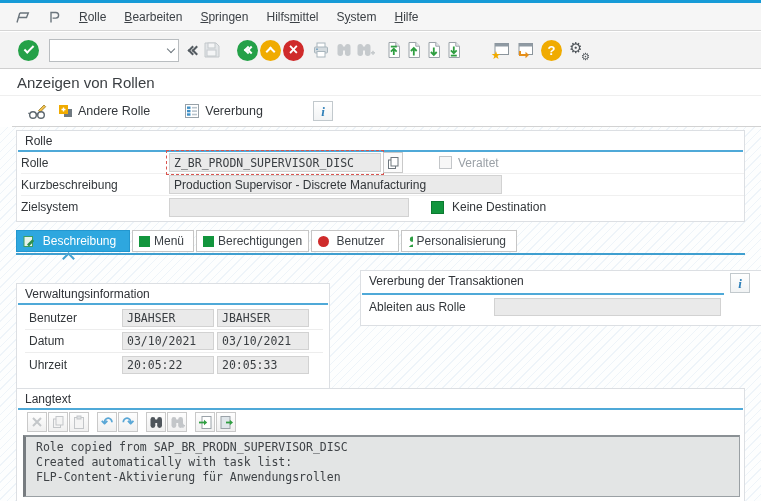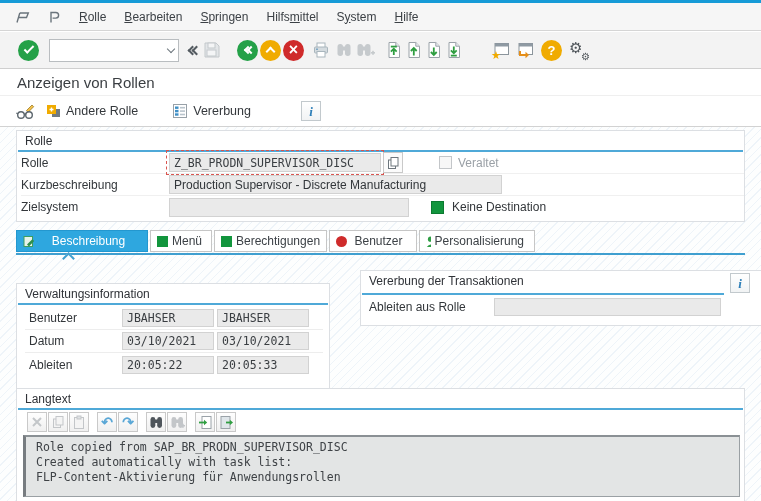--- a/index.html
+++ b/index.html
@@ -36,21 +36,21 @@
   .ibtn{background:transparent;border:0;display:inline-flex;align-items:center;justify-content:center;padding:0;cursor:default;}
   .xmark{color:#fff;font-size:16px;font-weight:bold;line-height:1;margin-top:-1px;}
   .qmark{color:#fff;font-size:13px;font-weight:bold;}
   .gearwrap{position:relative;width:20px;height:20px;}
   .gearwrap .g1{position:absolute;left:0;top:0;font-size:15px;color:#4f555a;line-height:1;}
   .gearwrap .g2{position:absolute;right:-1px;bottom:-2px;font-size:10px;color:#4f555a;line-height:1;}
 
   
   .titlebar{position:absolute;top:69px;left:0;right:0;height:27px;background:#fff;display:flex;align-items:center;
     padding-left:17px;font-size:15px;color:#3a3e42;border-bottom:1px solid #efefef;}
-  .apptoolbar{position:absolute;top:96px;left:0;right:0;height:31px;background:#fff;border-bottom:1px solid #d2d2d2;
+  .apptoolbar{position:absolute;top:96px;left:12px;right:0;height:31px;background:#fff;border-bottom:1px solid #d2d2d2;
     display:flex;align-items:center;padding-left:14px;}
   .appbtn{display:inline-flex;align-items:center;gap:5px;color:#34383c;font-size:12.5px;background:none;border:0;cursor:default;}
   .info-btn{width:20px;height:20px;border:1px solid #c2c9cd;background:linear-gradient(#ffffff,#f1f3f4);
     display:inline-flex;align-items:center;justify-content:center;}
   .info-i{font-family:"Liberation Serif",serif;font-style:italic;font-weight:bold;color:#2e7fb8;font-size:13px;line-height:1;}
 
   
   .content{position:absolute;top:127px;left:0;right:0;bottom:0;
     background:repeating-linear-gradient(135deg,#fdfefe 0px,#fdfefe 5px,#eef4f9 5px,#eef4f9 6px);overflow:hidden;}
   .gbox{position:absolute;background:#fff;border:1px solid #dcdfe3;}
@@ -76,21 +76,21 @@
   .led-sq{width:11px;height:11px;background:#12953d;display:inline-block;flex:none;}
   .led-rd{width:11px;height:11px;background:#cf2b2b;border-radius:50%;display:inline-block;flex:none;}
 
   
   .tabs{position:absolute;left:16px;top:103px;display:flex;align-items:flex-end;}
   .tab{height:22px;display:flex;align-items:center;border:1px solid #c6c6c6;background:#fff;margin-right:2px;
     padding:0 6px;cursor:default;}
   .tab .tlabel{margin:0 auto;padding:0 4px;color:#3c4146;}
   .tab.active{background:#2ea7df;border-color:#2397cf;}
   .tab.active .tlabel{color:#fff;}
-  .t1{width:132px;} .t2{width:62px;} .t3{width:103px;} .t4{width:113px;text-align:right;} .t5{width:88px;} .t6{width:116px;}
+  .t1{width:114px;} .t2{width:62px;} .t3{width:103px;} .t4{width:113px;text-align:right;} .t5{width:88px;} .t6{width:116px;}
   .tabrule{position:absolute;left:16px;width:729px;top:126px;height:2px;background:#3f9fd0;}
   .notch{position:absolute;left:64px;top:127px;width:9px;height:9px;background:#fbfdfe;
     border-left:2px solid #3f9fd0;border-top:2px solid #3f9fd0;transform:rotate(45deg);}
 
   
   .admin-box{left:16px;top:156px;width:314px;height:110px;}
   .atable{margin:2px 6px 0 8px;}
   .ahead,.arow{display:flex;align-items:center;}
   .ahead{height:19px;}
   .arow{height:23px;border-bottom:1px solid #ededed;}
@@ -382,21 +382,21 @@
           <span class="acol-label">Benutzer</span>
           <span class="afld mono">JBAHSER</span>
           <span class="afld mono">JBAHSER</span>
         </div>
         <div class="arow">
           <span class="acol-label">Datum</span>
           <span class="afld mono">03/10/2021</span>
           <span class="afld mono">03/10/2021</span>
         </div>
         <div class="arow">
-          <span class="acol-label">Ableiten</span>
+          <span class="acol-label">Uhrzeit</span>
           <span class="afld mono">20:05:22</span>
           <span class="afld mono">20:05:33</span>
         </div>
       </div>
     </div>
 
     <div class="gbox inherit-box">
       <div class="inh-titlerow">
         <span class="gbox-title">Vererbung der Transaktionen</span>
         <button class="info-btn inh-ibtn">

